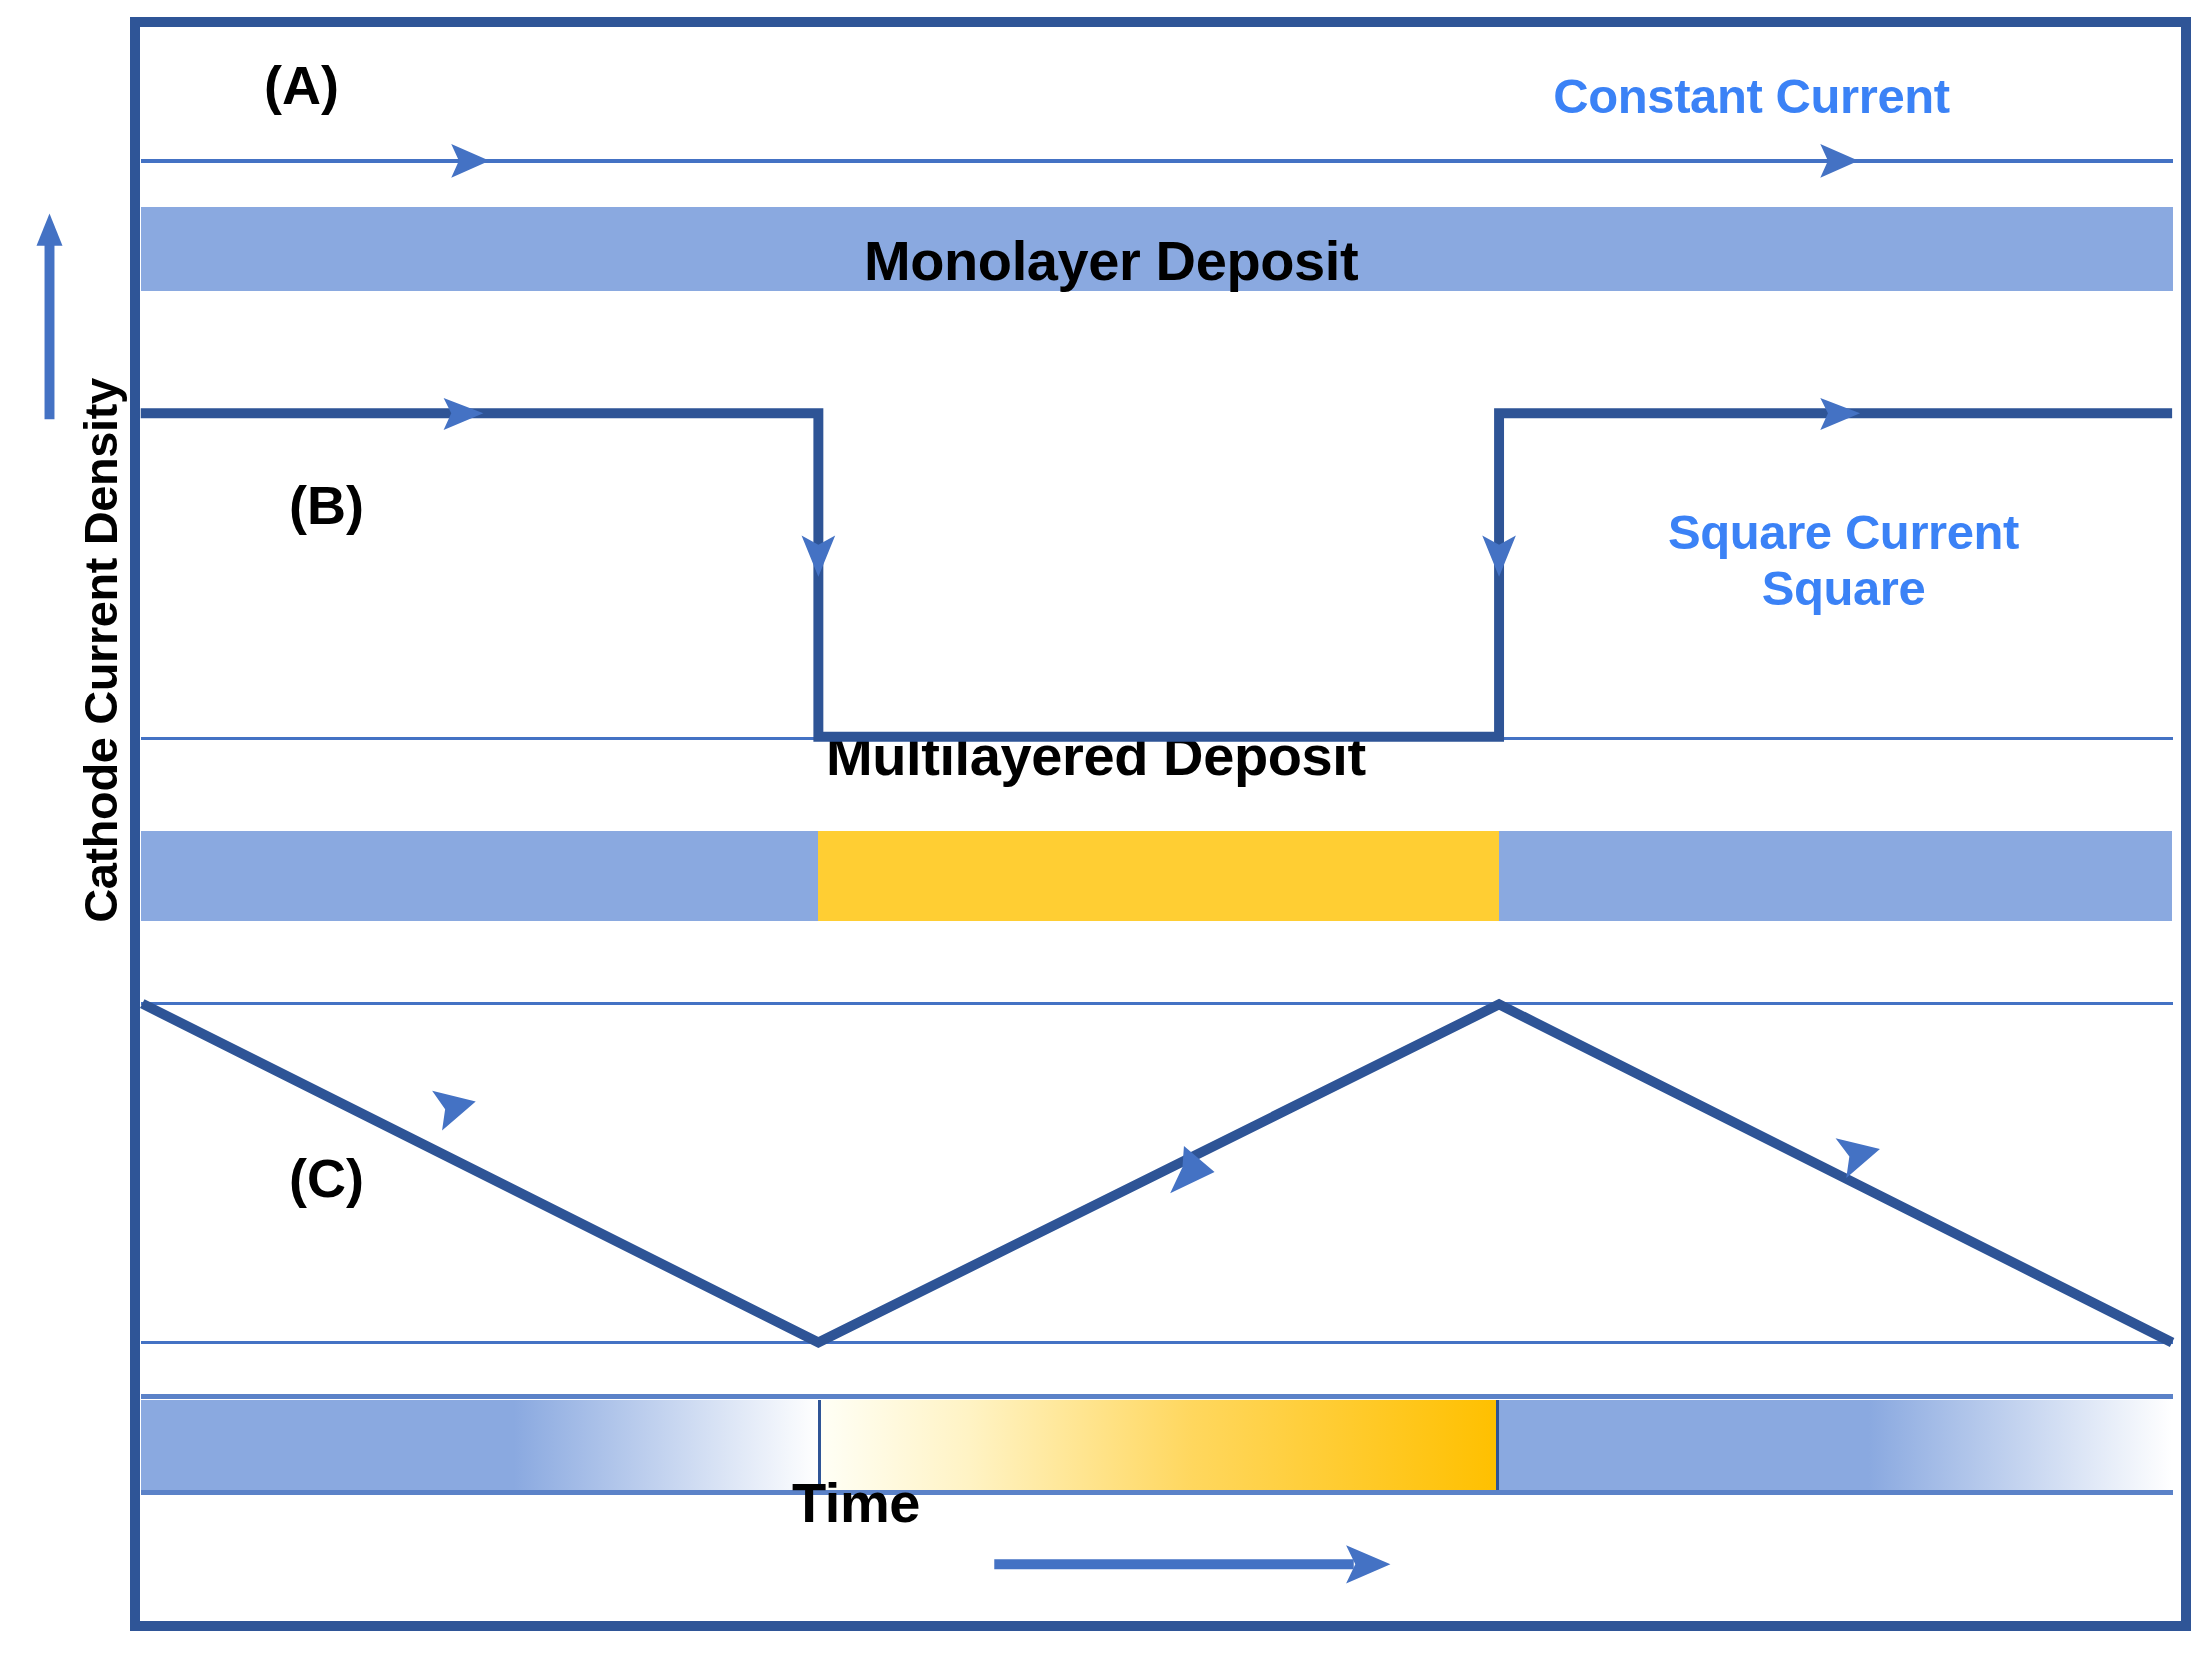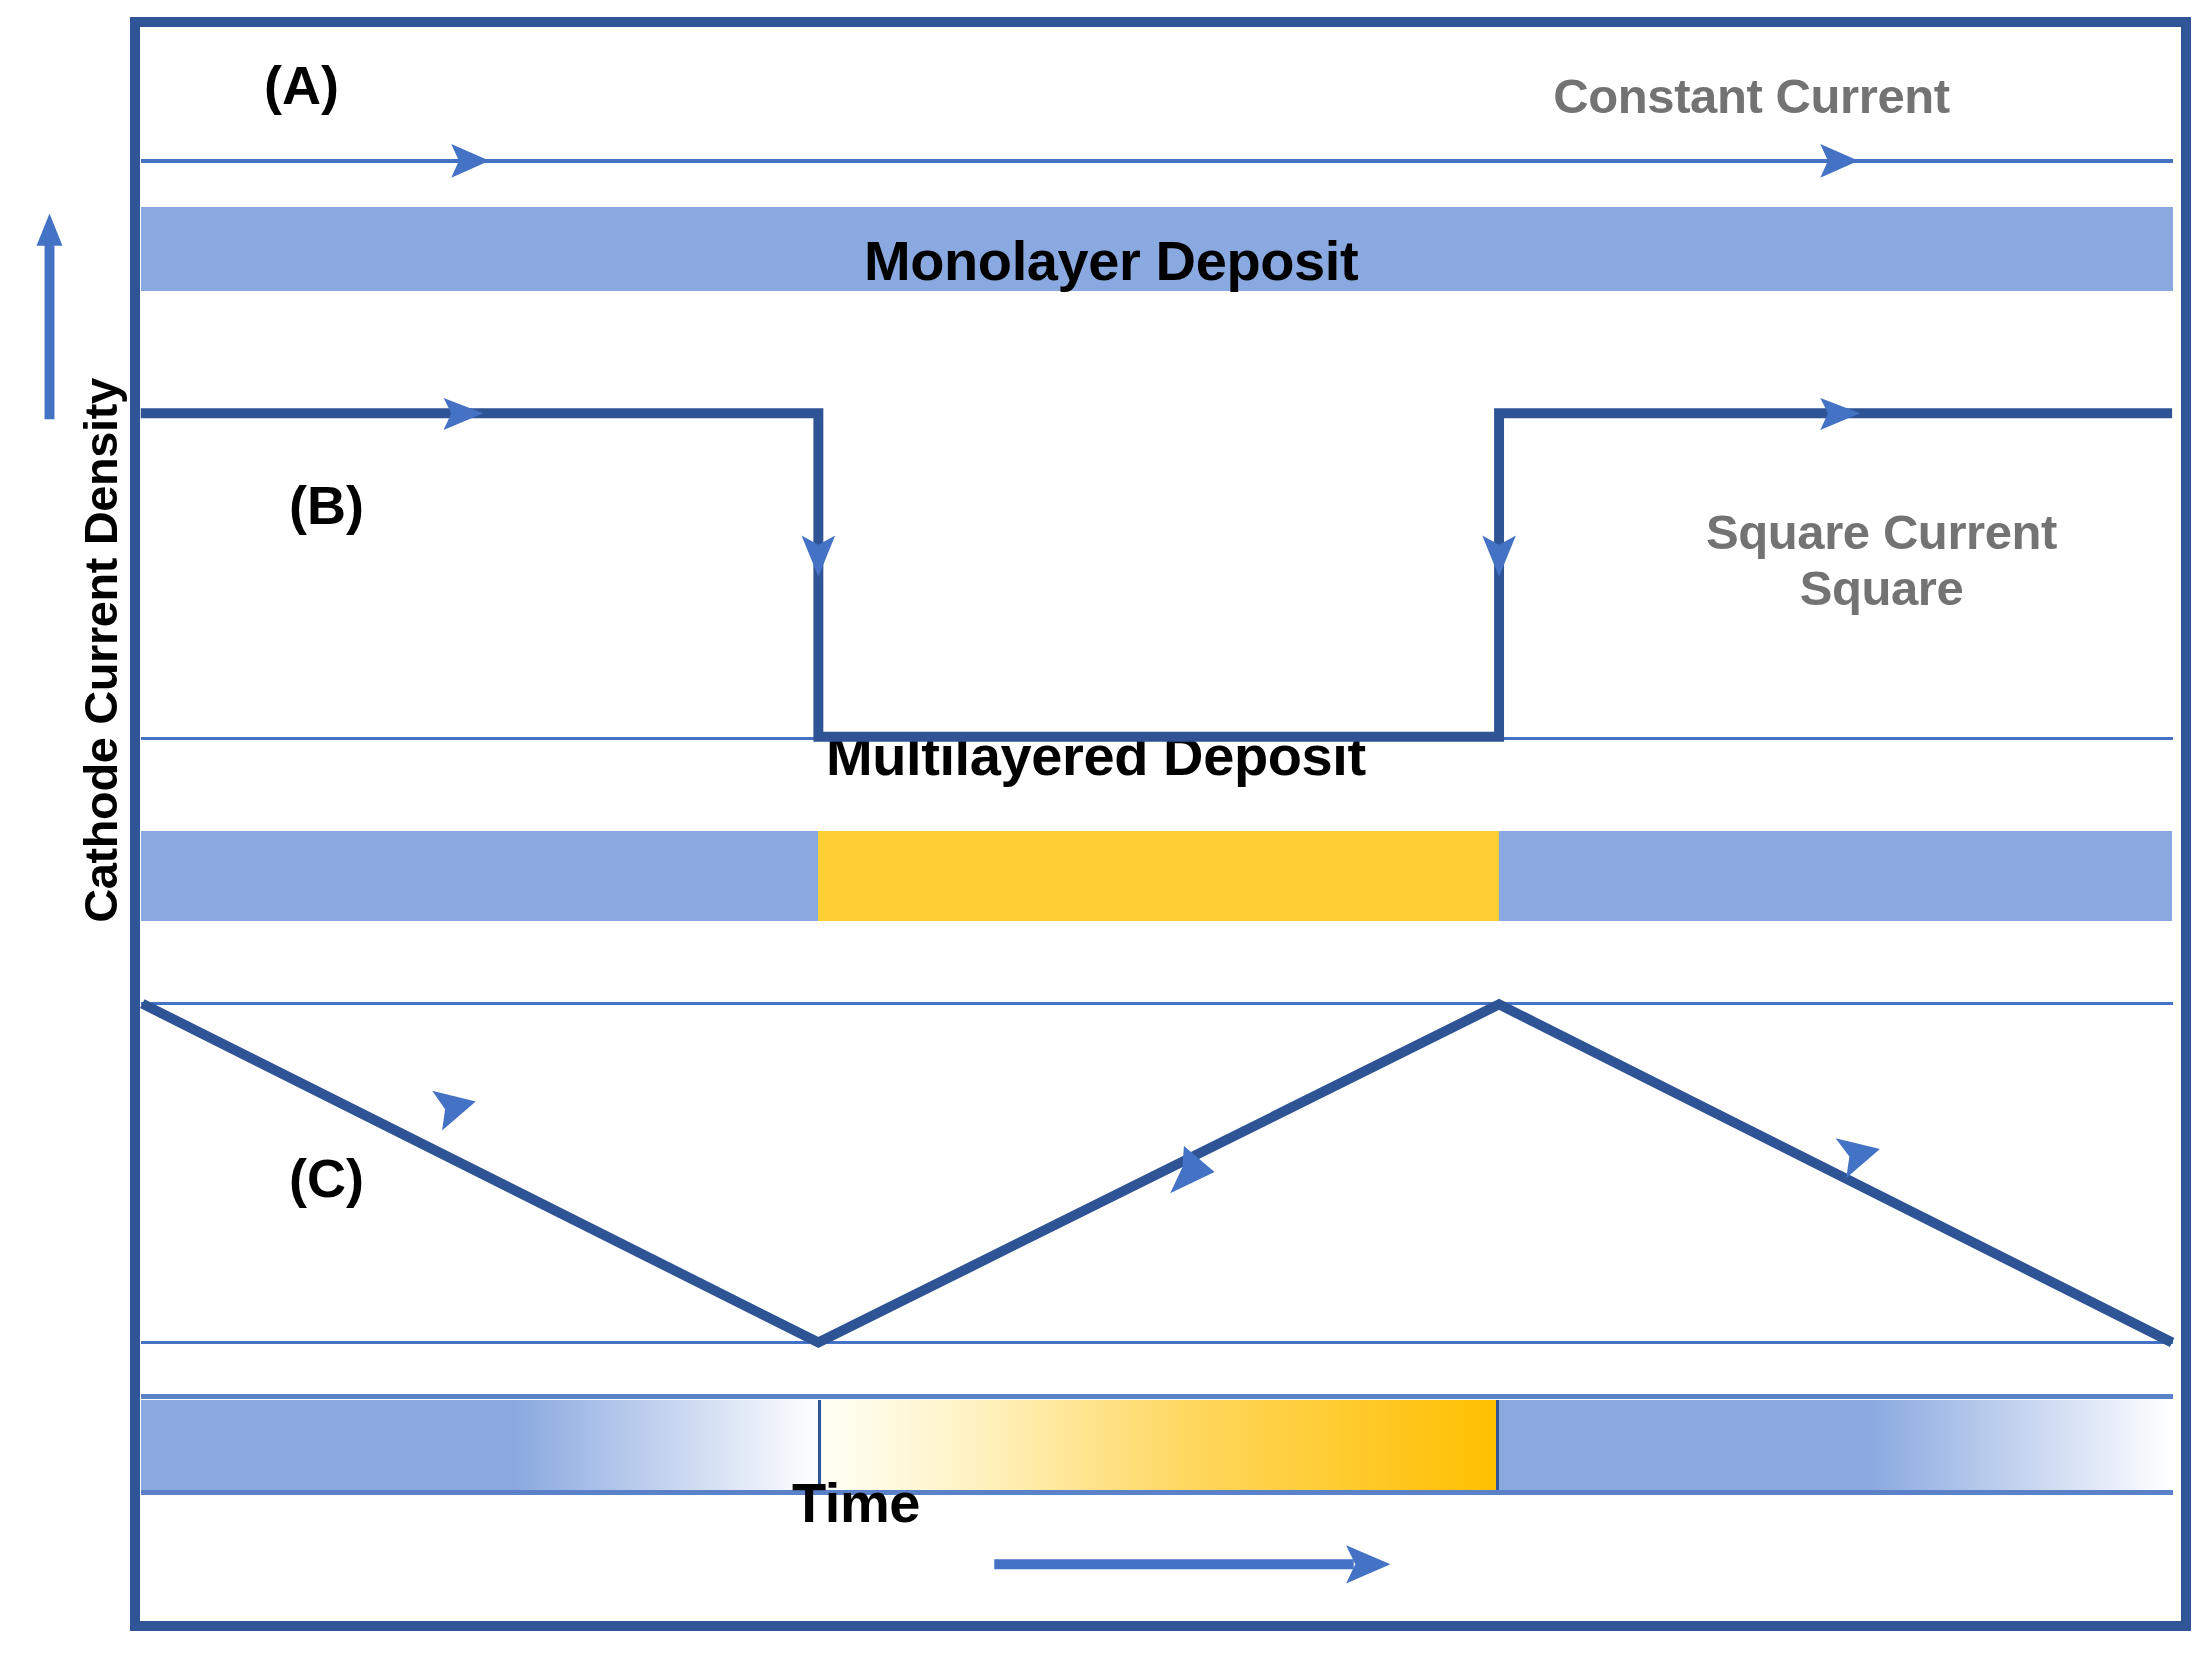--- a/index.html
+++ b/index.html
@@ -47,21 +47,21 @@
     position:absolute;
     font-size:56px;font-weight:bold;color:#000;
     white-space:nowrap;letter-spacing:-0.4px;
   }
   .panel-label{
     position:absolute;
     font-size:54px;font-weight:bold;color:#000;
   }
   .caption{
     position:absolute;
-    font-size:49px;font-weight:bold;color:#737373;
+    font-size:49px;font-weight:bold;color:#3b82f6;
     line-height:1.14;text-align:center;letter-spacing:-0.4px;
   }
   svg.overlay{position:absolute;left:0;top:0;width:2205px;height:1657px;pointer-events:none;}
 </style>
 </head>
 <body>
 
 <div class="stage">
 
   <div class="yaxis">
@@ -78,21 +78,21 @@
 
   <div class="caption" style="left:1453px;top:69px;width:597px;">Constant Current</div>
 
   <div class="hline" style="left:141px;top:159px;width:2032px;"></div>
 
   <div class="band" style="left:141px;top:207px;width:2032px;height:84px;background:#8AA9E0;"></div>
   <div class="band-label" style="left:864px;top:228px;">Monolayer Deposit</div>
 
   <div class="panel-label" style="left:289px;top:474px;">(B)</div>
 
-  <div class="caption" style="left:1614px;top:505px;width:535px;">
+  <div class="caption" style="left:1576px;top:505px;width:535px;">
     <span>Square Current</span><br>
     <span>Square</span>
   </div>
 
   <div class="thinrule" style="left:141px;top:737px;width:2032px;height:3.1px;background:#4472C4;"></div>
 
   <div class="band" style="left:141px;top:831px;width:678px;height:90px;background:#8AA9E0;"></div>
   <div class="band" style="left:818px;top:831px;width:681px;height:90px;background:#FFCE33;"></div>
   <div class="band" style="left:1499px;top:831px;width:673px;height:90px;background:#8AA9E0;"></div>
   <div class="band-label" style="left:826px;top:723px;">Multilayered Deposit</div>

